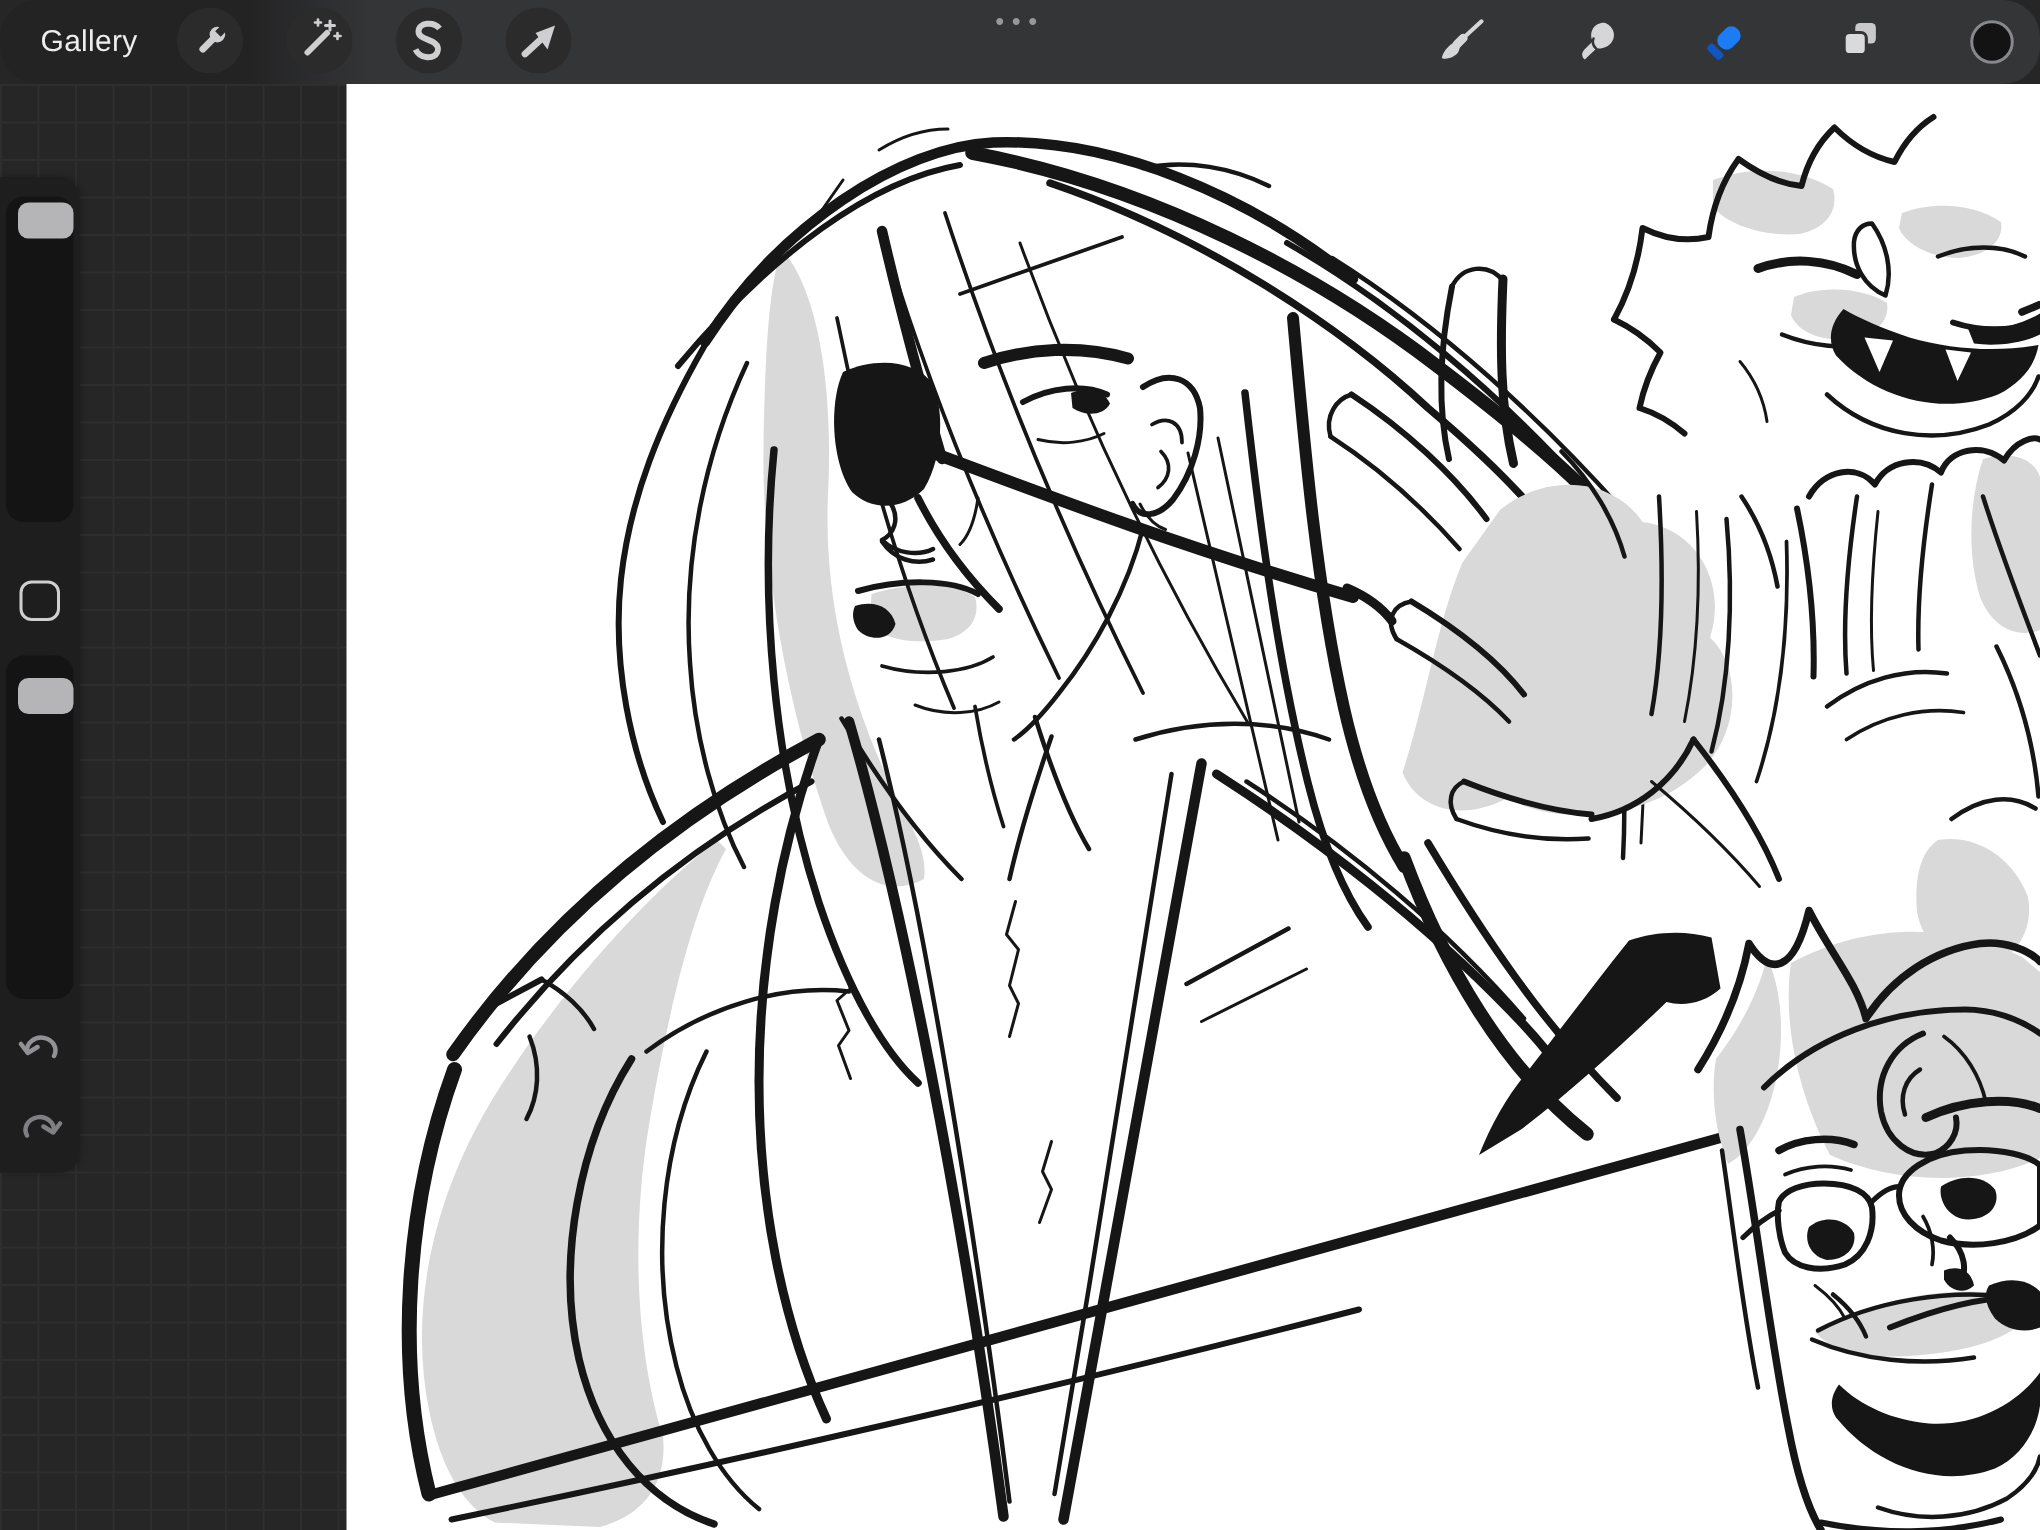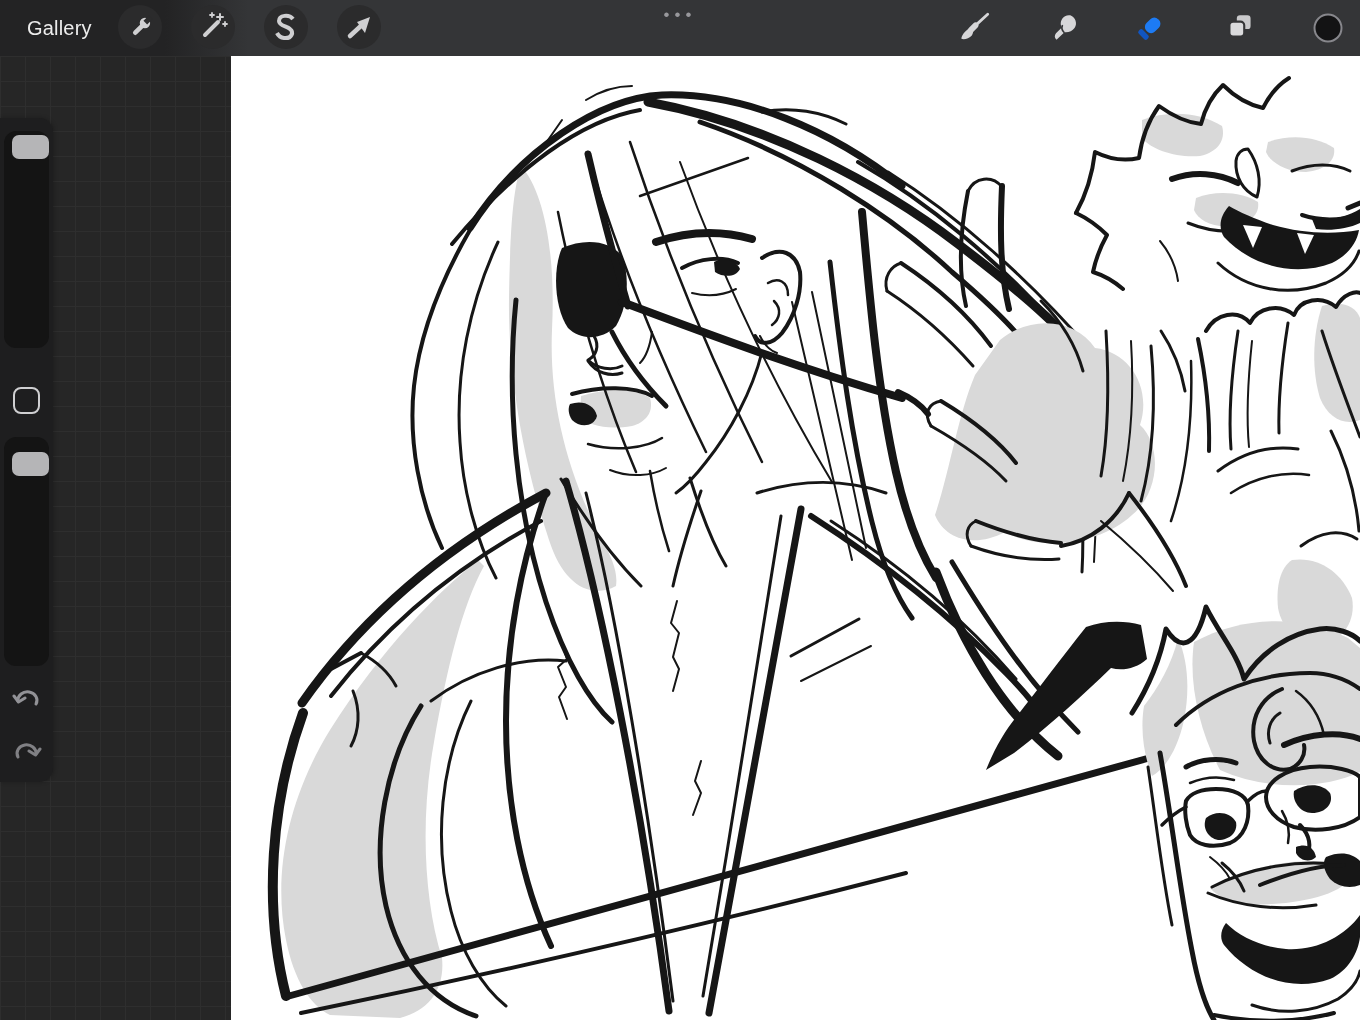--- a/index.html
+++ b/index.html
@@ -4,21 +4,21 @@
 <style>
   :root{
     --accent:#1d7bf4; --accent-dark:#1155c0; --ink:#161616; --shade:#d9d9d9; --current:#131314;
   }
   *{margin:0;padding:0;box-sizing:border-box}
   html,body{width:1360px;height:1020px;overflow:hidden;background:#262626;
     font-family:"Liberation Sans","DejaVu Sans",sans-serif;}
 
   
   .topbar{position:relative;width:1360px;height:56px;
-    background:linear-gradient(90deg,#232324 0,#232324 165px,#343537 248px,#343537 100%);}
+    background:linear-gradient(90deg,#232324 0,#232324 165px,#343537 248px,#343537 100%);border-radius:25px;}
   .gallery{position:absolute;left:27px;top:0;height:56px;display:flex;align-items:center;
     color:#ededed;font-size:20px;letter-spacing:.2px;cursor:default;}
   .tbtn{position:absolute;top:5px;width:44px;height:44px;border-radius:50%;}
   .tbtn svg{display:block}
   .dots{position:absolute;left:640px;top:0;width:80px;height:30px;display:flex;align-items:center;
     justify-content:center;color:#98989c;font-size:17px;letter-spacing:5px;}
   .rtool{position:absolute;top:9px;width:38px;height:38px;display:flex;align-items:center;justify-content:center;}
   .accent-fill{fill:var(--accent)} .accent-dark-fill{fill:var(--accent-dark)}
   .cur-fill{fill:var(--current)}
 

